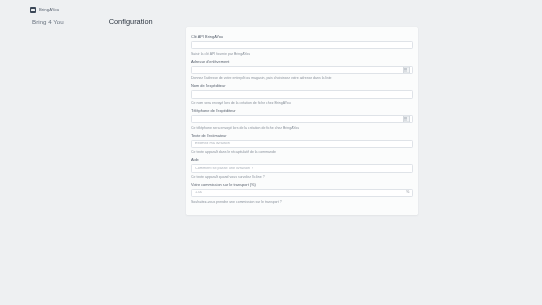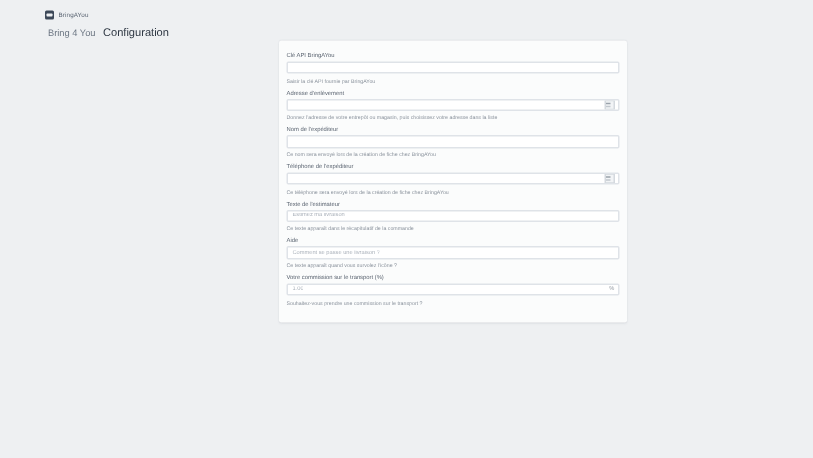--- a/index.html
+++ b/index.html
@@ -67,20 +67,21 @@
   }
   .crumb-shop {
     font-size: 6.2px;
     color: #6b7582;
     line-height: 1;
   }
   .page-title {
     font-size: 7.4px;
     color: #2d3642;
     line-height: 1;
+    margin-left: 40px;
   }
 
   
   .card {
     position: absolute;
     left: 186px;
     top: 27px;
     width: 232px;
     height: 188px;
     background: #fbfcfc;

